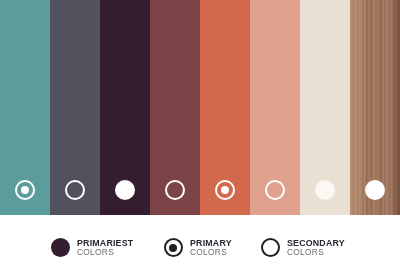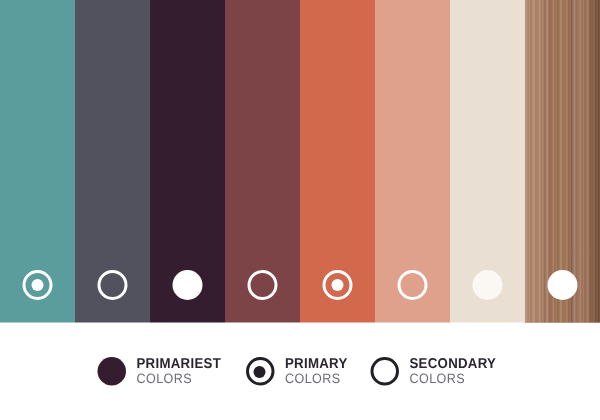--- a/index.html
+++ b/index.html
@@ -106,21 +106,21 @@
   
   .legend {
     position: absolute;
     left: 0;
     top: 215px;
     width: 400px;
     height: 65px;
     display: flex;
     align-items: center;
     justify-content: center;
-    gap: 12px;
+    gap: 26px;
   }
   .legend-item {
     display: flex;
     align-items: center;
     gap: 7px;
   }
   .legend-marker {
     position: relative;
     width: 19px;
     height: 19px;

